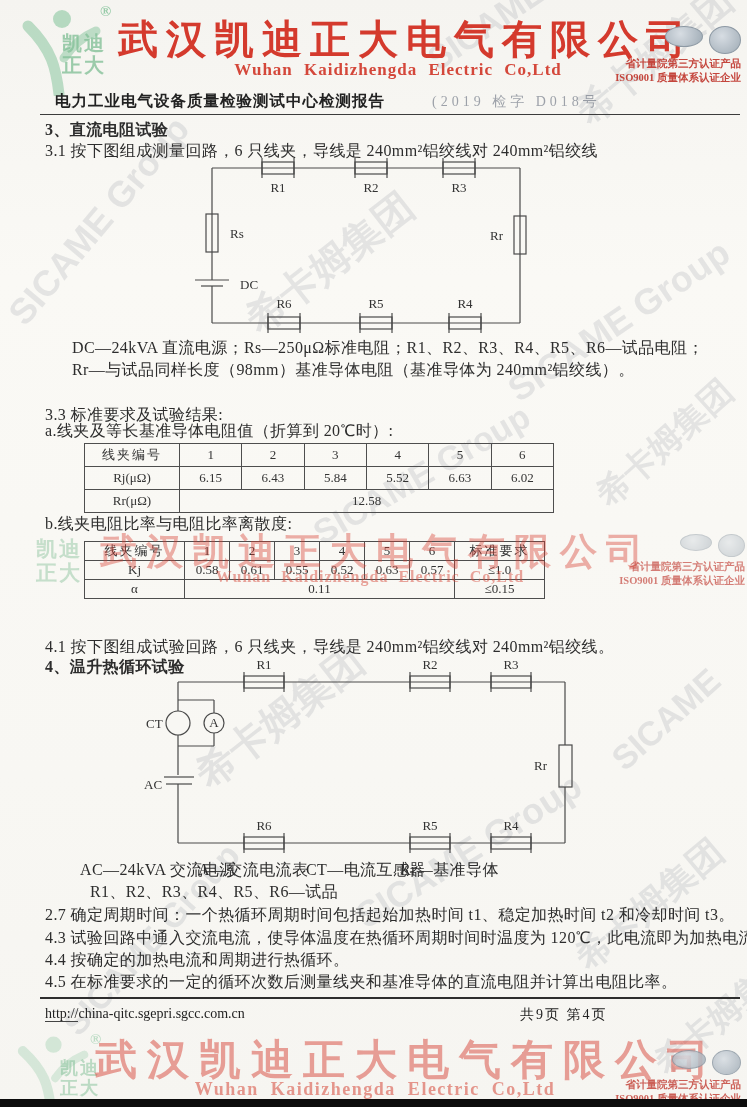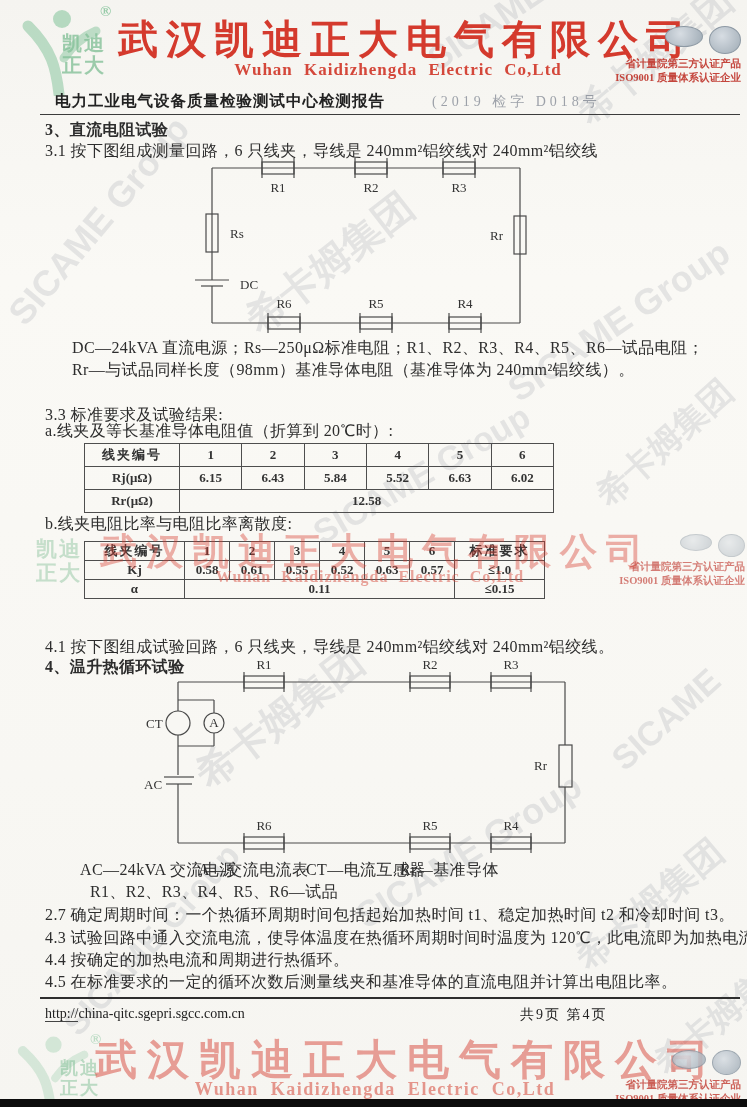--- a/index.html
+++ b/index.html
@@ -34,21 +34,21 @@
   
   .tline{position:absolute;left:45px;z-index:2;font-size:16px;color:#2d2d2d;
          letter-spacing:.4px;white-space:nowrap;}
   .indent{left:72px;}
   .bold{font-weight:bold;}
   
   .diag{position:absolute;z-index:2;}
   .diag text{font-family:"Liberation Serif",serif;font-size:13px;fill:#333;}
   
   .tbl{position:absolute;z-index:2;border-collapse:collapse;table-layout:fixed;}
-  .tbl td{border:1px solid #4e4e4e;text-align:center;font-size:13px;color:#333;padding:0;font-weight:bold;}
+  .tbl td{border:1px solid #4e4e4e;text-align:center;font-size:13px;color:#333;padding:0;}
   .tbl.t1 td{height:22px;}
   .tbl.t2 td{height:18px;}
   .lbl{letter-spacing:2px;}
   
   .stamp-cn{position:absolute;top:527px;left:96px;width:560px;text-align:center;z-index:5;
             font-size:37px;font-weight:bold;color:rgba(214,60,48,.40);letter-spacing:9px;white-space:nowrap;}
   .stamp-en{position:absolute;top:568px;left:120px;width:500px;text-align:center;z-index:5;
             font-size:16px;font-weight:bold;color:rgba(214,70,55,.48);letter-spacing:1px;word-spacing:5px;white-space:nowrap;}
   .stamp-logo-text{position:absolute;top:537px;left:36px;z-index:5;font-weight:bold;
             font-size:21px;line-height:24px;letter-spacing:2px;color:rgba(146,198,162,.5);}

